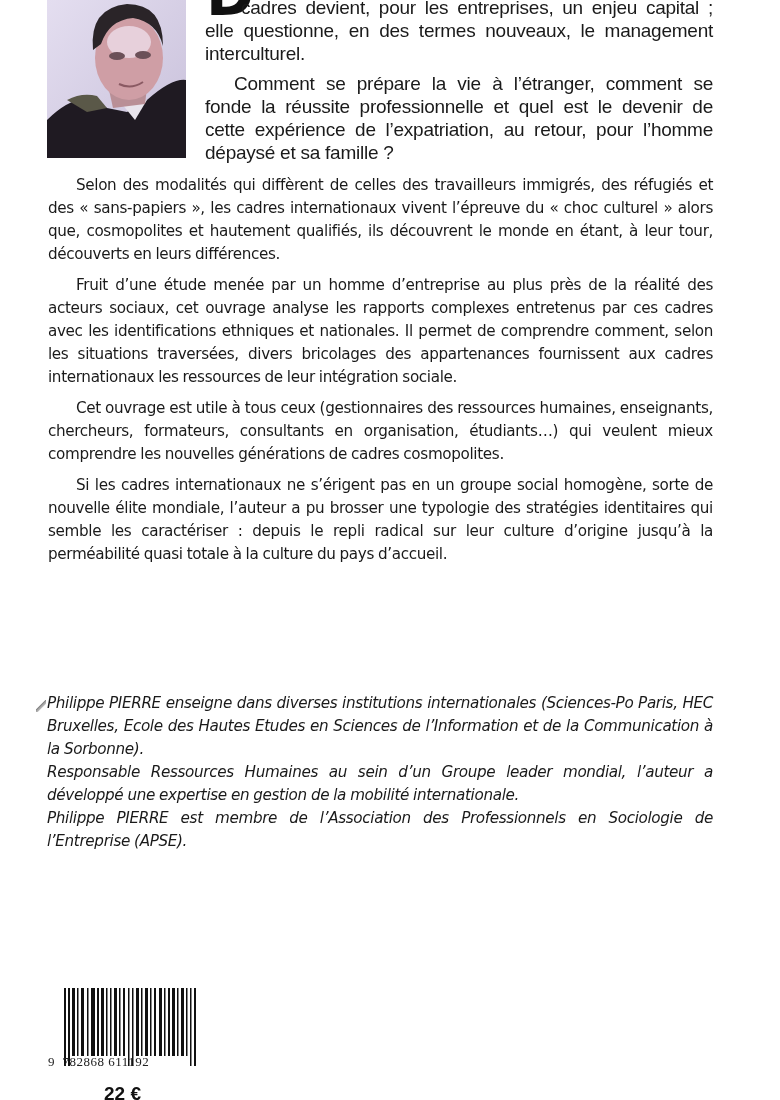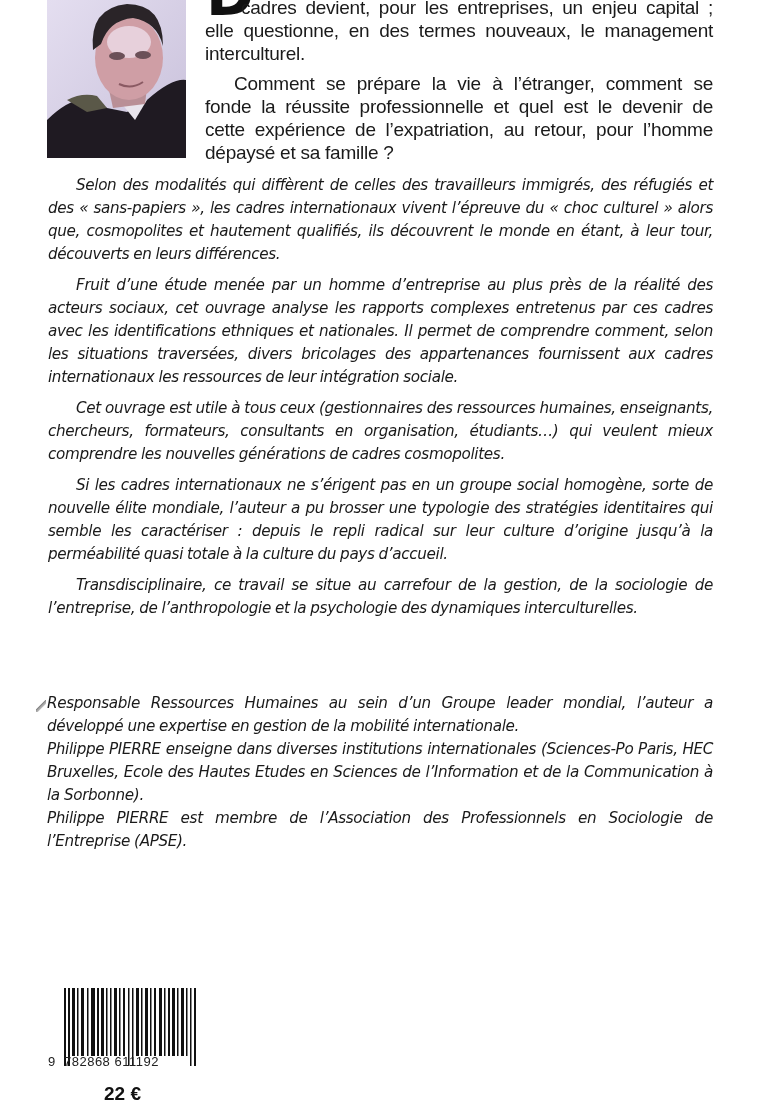--- a/index.html
+++ b/index.html
@@ -27,37 +27,37 @@
     letter-spacing: -0.25px;
   }
   .intro p { margin: 0; }
   .intro p.first { text-indent: 36px; margin-top: -4px; }
   .intro p.indent { text-indent: 29px; margin-top: 7px; }
   .body-text {
     position: absolute; left: 48px; top: 174px; width: 665px;
     font-size: 15.2px; line-height: 23px; text-align: justify;
     letter-spacing: -0.35px; word-spacing: -0.5px;
   }
-  .body-text p { margin: 0 0 8px 0; text-indent: 28px; font-style: italic; }
+  .body-text p { margin: 0 0 8px 0; text-indent: 28px; }
   .bio {
     position: absolute; left: 47px; top: 692px; width: 666px;
     font-size: 15.2px; line-height: 23px; text-align: justify;
     font-style: italic; letter-spacing: -0.35px; word-spacing: -0.4px;
   }
   .bio p { margin: 0; }
   .bio-mark {
     position: absolute; left: 36px; top: 700px; width: 10px; height: 12px;
     background: linear-gradient(135deg, transparent 40%, #888 45%, #bbb 60%, transparent 65%);
   }
   .barcode {
     position: absolute; left: 64px; top: 988px; width: 145px; height: 92px;
   }
   .barcode-digits {
     position: absolute; left: 48px; top: 1054px;
-    font-family: Liberation Sans, sans-serif; font-size: 13px; color: #222;
+    font-family: Liberation Serif, serif; font-size: 13px; color: #222;
     letter-spacing: 0.5px; white-space: pre;
   }
   .price {
     position: absolute; left: 104px; top: 1083px;
     font-family: "Liberation Sans", sans-serif; font-weight: bold;
     font-size: 19px; color: #111;
   }
 </style>
 </head>
 <body>
@@ -96,27 +96,26 @@
 <div class="intro">
   <p class="first">cadres devient, pour les entreprises, un enjeu capital ; elle questionne, en des termes nouveaux, le management interculturel.</p>
   <p class="indent">Comment se prépare la vie à l’étranger, comment se fonde la réussite professionnelle et quel est le devenir de cette expé­rience de l’expatriation, au retour, pour l’homme dépaysé et sa famille ?</p>
 </div>
 
 <div class="body-text">
   <p>Selon des modalités qui diffèrent de celles des travailleurs immigrés, des réfu­giés et des « sans-papiers », les cadres internationaux vivent l’épreuve du « choc culturel »  alors que, cosmopolites et hautement qualifiés, ils découvrent le monde en étant, à leur tour, découverts en leurs différences.</p>
   <p>Fruit d’une étude menée par un homme d’entreprise au plus près de la réali­té des acteurs sociaux, cet ouvrage analyse les rapports complexes entretenus par ces cadres avec les identifications ethniques et nationales. Il permet de com­prendre comment, selon les situations traversées, divers bricolages des apparte­nances fournissent aux cadres internationaux les ressources de leur intégration sociale.</p>
   <p>Cet ouvrage est utile à tous ceux (gestionnaires des ressources humaines, enseignants, chercheurs, formateurs, consultants en organisation, étudiants…) qui veulent mieux comprendre les nouvelles générations de cadres cosmopolites.</p>
   <p>Si les cadres internationaux ne s’érigent pas en un groupe social homogène, sorte de nouvelle élite mondiale, l’auteur a pu brosser une typologie des straté­gies identitaires qui semble les caractériser : depuis le repli radical sur leur cul­ture d’origine jusqu’à la perméabilité quasi totale à la culture du pays d’accueil.</p>
-  <p>Transdisciplinaire, ce travail se situe au carrefour de la gestion, de la sociolo­gie de l’entreprise, de l’anthropologie et la psychologie des dynamiques intercul­turelles.</p>
 </div>
 
 <div class="bio-mark"></div>
 <div class="bio">
+  <p>Philippe PIERRE enseigne dans diverses institutions internationales (Sciences-Po Paris, HEC Bruxelles, Ecole des Hautes Etudes en Sciences de l’Information et de la Communication à la Sorbonne).</p>
   <p>Responsable Ressources Humaines au sein d’un Groupe leader mondial, l’auteur a développé une expertise en gestion de la mobilité internationale.</p>
-  <p>Philippe PIERRE enseigne dans diverses institutions internationales (Sciences-Po Paris, HEC Bruxelles, Ecole des Hautes Etudes en Sciences de l’Information et de la Communication à la Sorbonne).</p>
   <p>Philippe PIERRE est membre de l’Association des Professionnels en Sociologie de l’Entreprise (APSE).</p>
 </div>
 
 <svg class="barcode" viewBox="0 0 145 92">
   <g fill="#111">
     <rect x="0" y="0" width="2" height="78"></rect>
     <rect x="4" y="0" width="2" height="78"></rect>
     <rect x="8" y="0" width="3" height="68"></rect>
     <rect x="13" y="0" width="1.5" height="68"></rect>
     <rect x="17" y="0" width="3" height="68"></rect>

